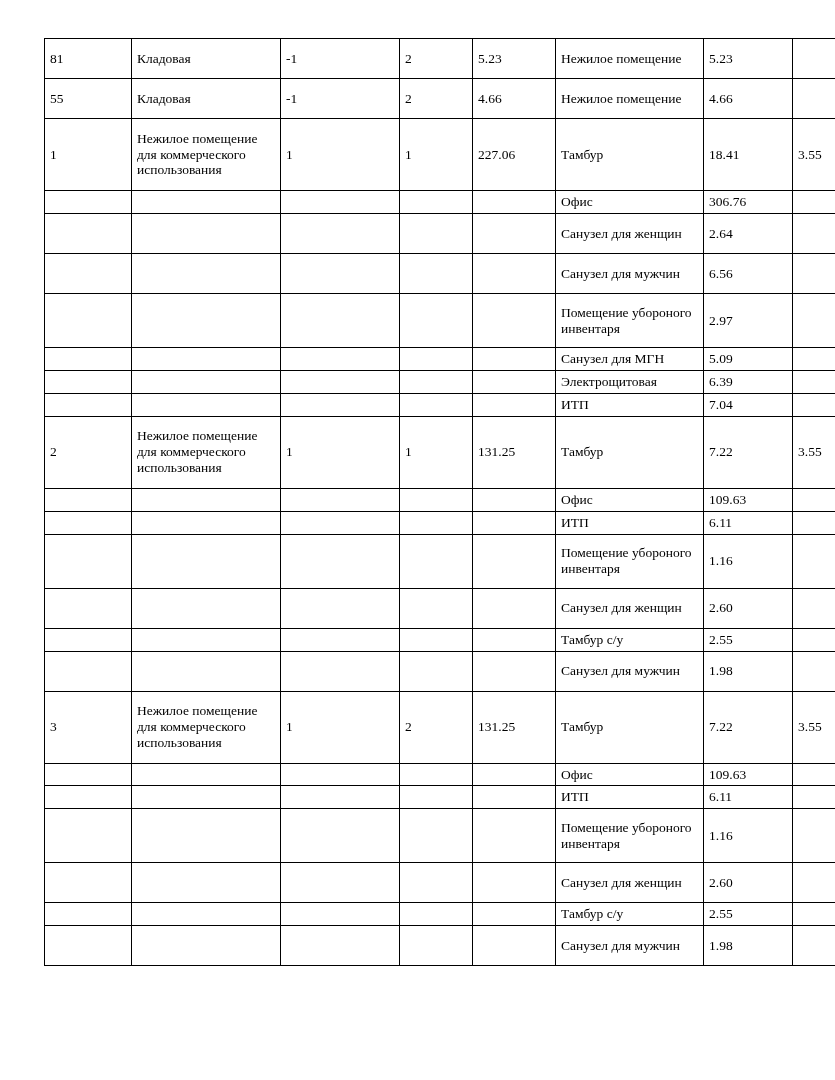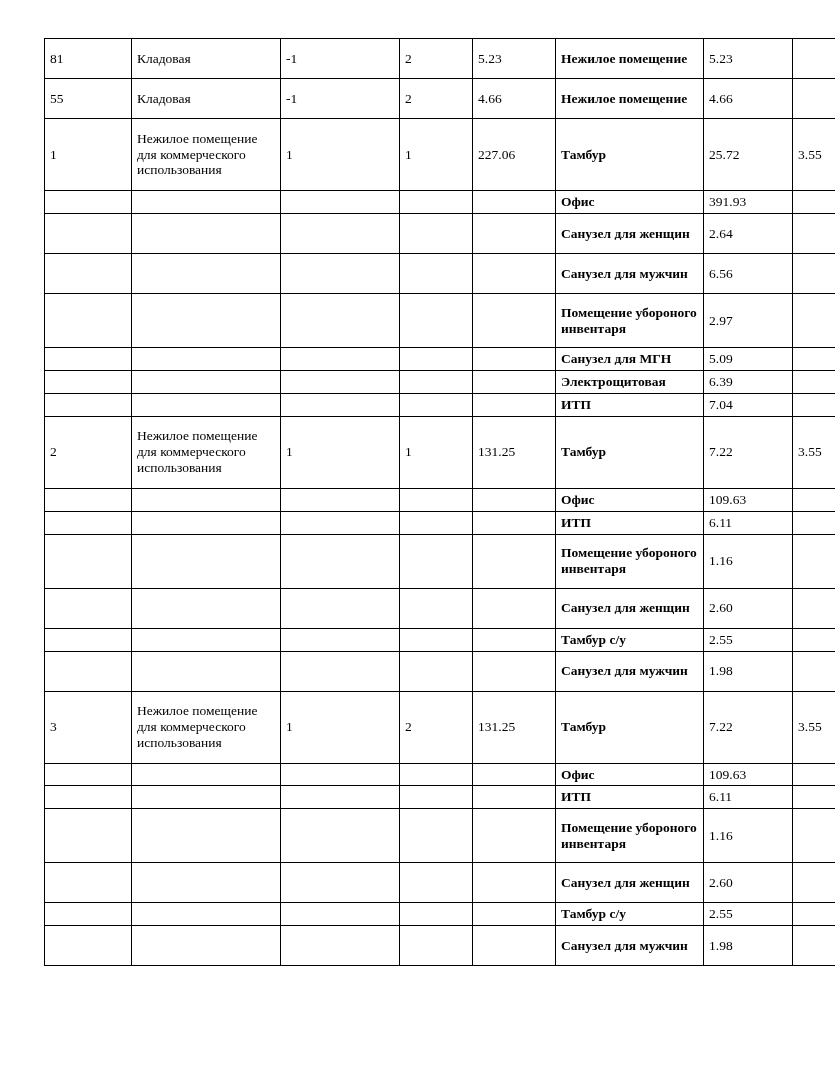--- a/index.html
+++ b/index.html
@@ -32,21 +32,21 @@
     padding: 3px 5px 3px 5px;
     vertical-align: middle;
     word-wrap: break-word;
     overflow-wrap: break-word;
   }
   td.c0 { width: 76px; }
   td.c1 { width: 138px; }
   td.c2 { width: 108px; }
   td.c3 { width: 62px; }
   td.c4 { width: 72px; }
-  td.c5 { width: 137px; font-weight: bold; }
+  td.c5 { width: 137px; }
   td.c6 { width: 78px; }
   td.c7 { width: 76px; }
 </style>
 </head>
 <body>
 
 <div class="page">
   <table class="doc-table">
     <tbody>
 
@@ -72,32 +72,32 @@
         <td class="c7"></td>
       </tr>
 
       <tr style="height:72px;">
         <td class="c0">1</td>
         <td class="c1">Нежилое помещение для коммерческого использования</td>
         <td class="c2">1</td>
         <td class="c3">1</td>
         <td class="c4">227.06</td>
         <td class="c5">Тамбур</td>
-        <td class="c6">25.72</td>
+        <td class="c6">18.41</td>
         <td class="c7">3.55</td>
       </tr>
 
       <tr style="height:23px;">
         <td class="c0"></td>
         <td class="c1"></td>
         <td class="c2"></td>
         <td class="c3"></td>
         <td class="c4"></td>
         <td class="c5">Офис</td>
-        <td class="c6">391.93</td>
+        <td class="c6">306.76</td>
         <td class="c7"></td>
       </tr>
 
       <tr style="height:40px;">
         <td class="c0"></td>
         <td class="c1"></td>
         <td class="c2"></td>
         <td class="c3"></td>
         <td class="c4"></td>
         <td class="c5">Санузел для женщин</td>

